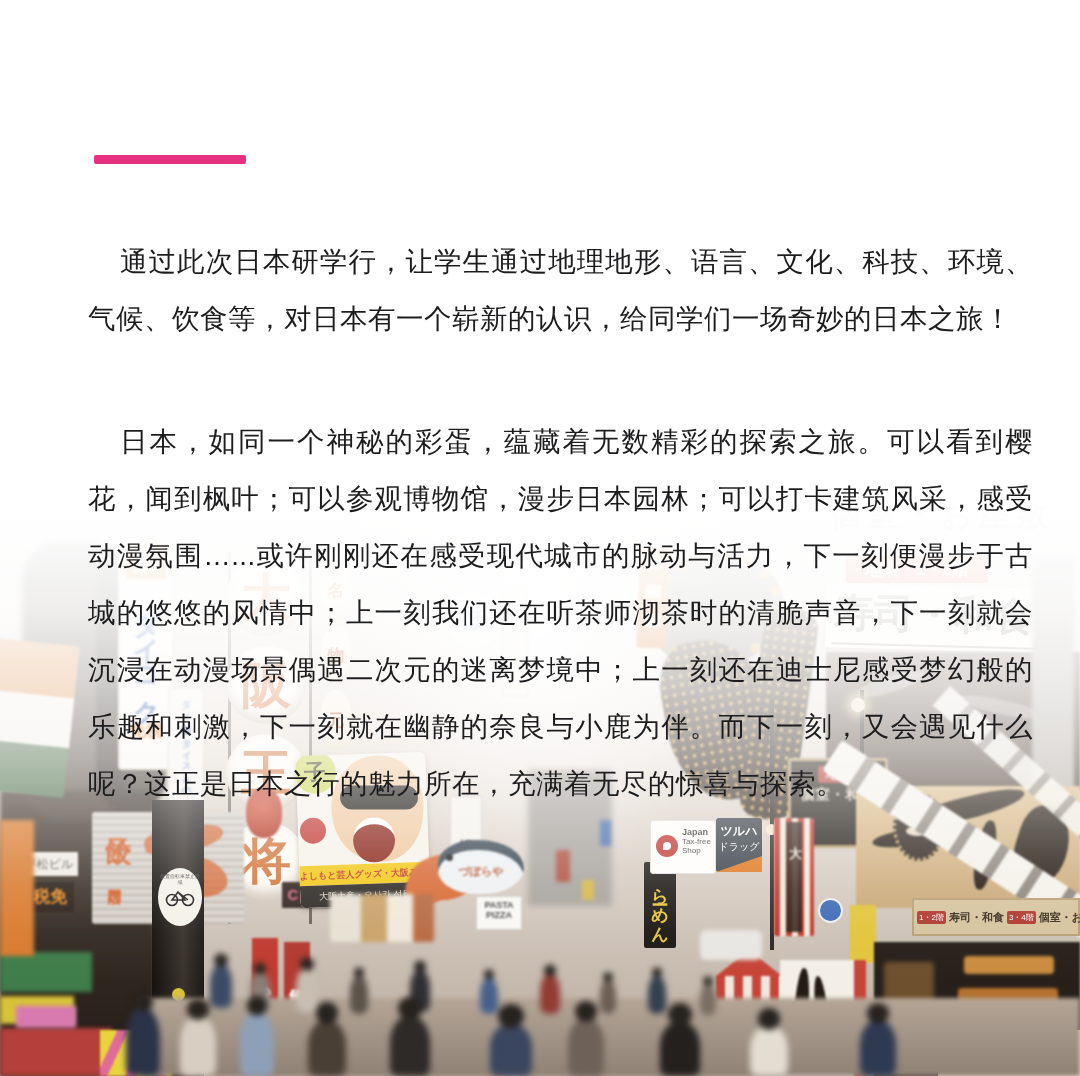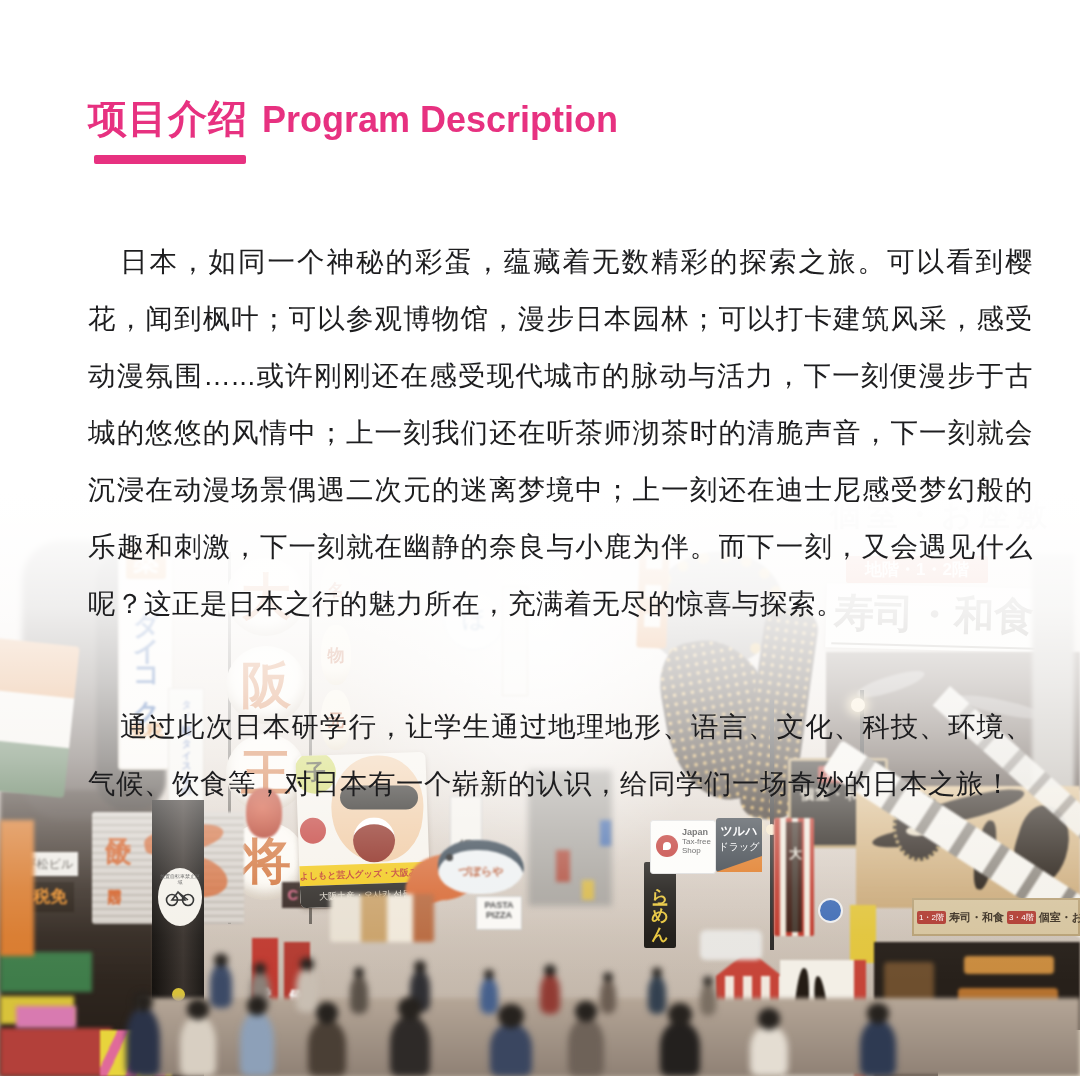--- a/index.html
+++ b/index.html
@@ -278,24 +278,20 @@
       <div class="pp" style="left:468px;top:98px;width:36px;height:58px;background:#6e6258;"></div>
       <div class="pp" style="left:560px;top:102px;width:40px;height:54px;background:#23201e;"></div>
       <div class="pp" style="left:650px;top:106px;width:38px;height:50px;background:#e4ddd2;"></div>
       <div class="pp" style="left:760px;top:100px;width:36px;height:56px;background:#2e3a52;"></div>
       <div class="pp" style="left:600px;top:64px;width:16px;height:32px;background:#7a6e62;"></div>
     </div>
 
     <div class="fade"></div>
   </div>
 
-  <h1 class="title" style="margin:0;color:#e73180;">
-    <span class="cn">项目介绍</span>
-    <span class="en">Program Description</span>
-  </h1>
   <div class="title-bar" style="background:#e73180;"></div>
 
   <main class="bodytext">
+    <p>通过此次日本研学行，让学生通过地理地形、语言、文化、科技、环境、气候、饮食等，对日本有一个崭新的认识，给同学们一场奇妙的日本之旅！</p>
     <p>日本，如同一个神秘的彩蛋，蕴藏着无数精彩的探索之旅。可以看到樱花，闻到枫叶；可以参观博物馆，漫步日本园林；可以打卡建筑风采，感受动漫氛围…...或许刚刚还在感受现代城市的脉动与活力，下一刻便漫步于古城的悠悠的风情中；上一刻我们还在听茶师沏茶时的清脆声音，下一刻就会沉浸在动漫场景偶遇二次元的迷离梦境中；上一刻还在迪士尼感受梦幻般的乐趣和刺激，下一刻就在幽静的奈良与小鹿为伴。而下一刻，又会遇见什么呢？这正是日本之行的魅力所在，充满着无尽的惊喜与探索。</p>
-    <p>通过此次日本研学行，让学生通过地理地形、语言、文化、科技、环境、气候、饮食等，对日本有一个崭新的认识，给同学们一场奇妙的日本之旅！</p>
   </main>
 
 </div>
 
 </body></html>

